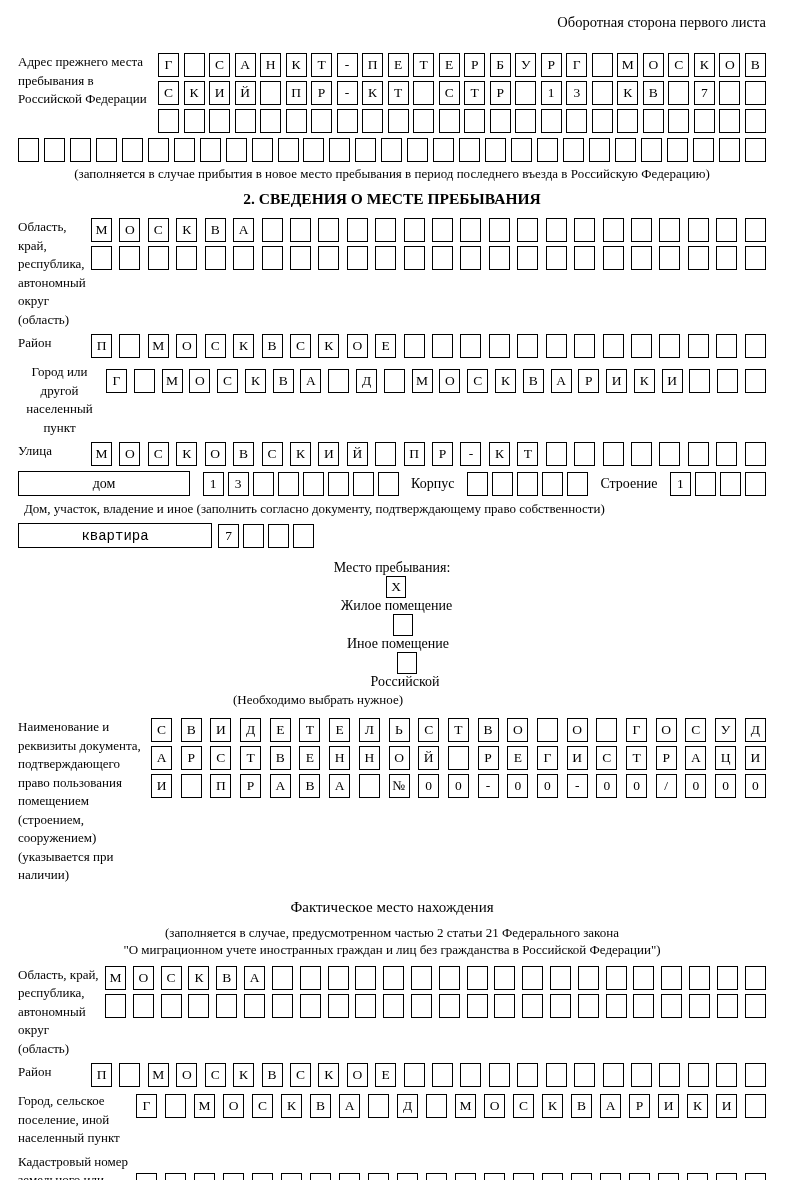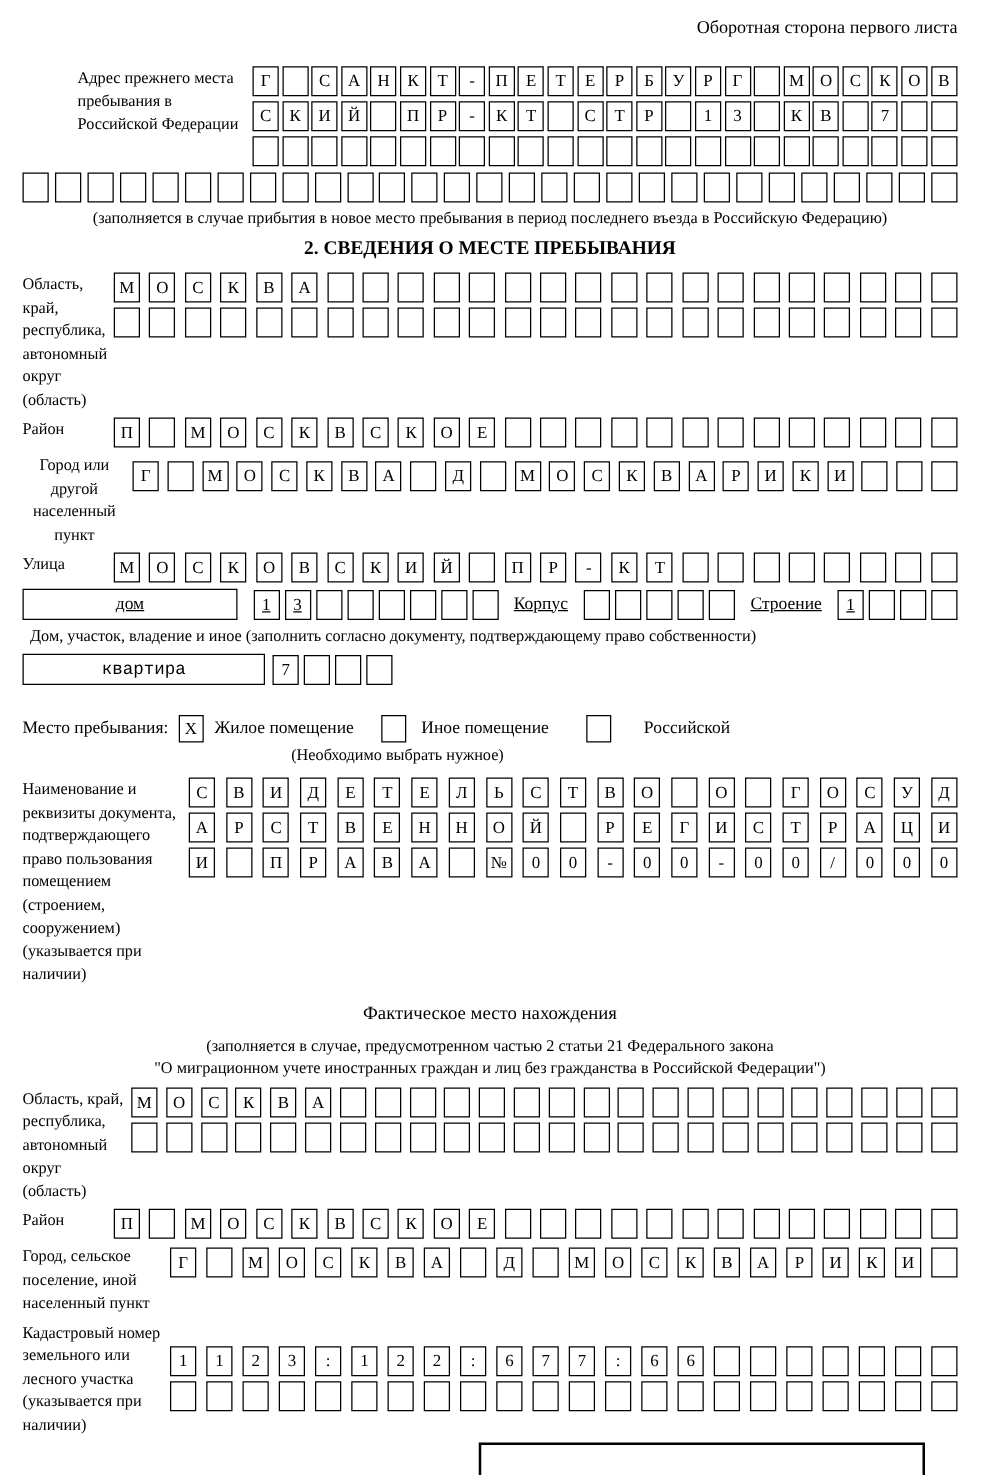--- a/index.html
+++ b/index.html
@@ -21,45 +21,45 @@
   .cells-fixed .cell { margin:0; }
 
   .caption { font-size:13px; line-height:17px; }
   .caption.center { text-align:center; }
 
   .section-title { text-align:center; font-weight:bold; font-size:15.5px; margin:8px 0 10px; }
 
   .inline-box { border:1.5px solid #000; height:25px; display:flex;
     align-items:center; justify-content:center; font-size:14px; flex:none; }
 
-  .house-row { display:flex; align-items:center; justify-content:space-between; margin-bottom:4px;text-decoration:underline; }
+  .house-row { display:flex; align-items:center; justify-content:space-between; margin-bottom:4px; }
   .mid-label { font-size:14px; flex:none; }
 
   .apt-row { display:flex; align-items:center; gap:6px; margin:6px 0 4px; }
 
-  .stay-row { display:flex; align-items:center; font-size:14px; margin:24px 0 2px; }
+  .stay-row { display:flex; align-items:center; font-size:14px; margin:12px 0 2px;flex-direction:column; }
   .checkbox { width:20px; height:22px; border:1.5px solid #000; flex:none;
     display:inline-flex; align-items:center; justify-content:center; font-size:13.5px; }
   .hint { font-size:13px; text-align:center; width:300px; margin:2px 0 10px 150px; }
 
   .actual-title { text-align:center; font-weight:normal; font-size:15px; margin:14px 0 8px; }
 
   .stamp-box { margin-left:365px; width:357px; height:176px; border:2px solid #000; }
 
   .ml5 { margin-right:5px; }
 </style>
 </head>
 <body>
 
 <div class="page">
 
   <div class="header-note">Оборотная сторона первого листа</div>
 
   <div class="row">
-    <div class="label ml5" style="width:135px;margin-left:44px;">Адрес прежнего места пребывания в Российской Федерации</div>
+    <div class="label ml5" style="width:135px;">Адрес прежнего места пребывания в Российской Федерации</div>
     <div class="rows-stack">
       <div class="cells">
           <span class="cell">Г</span>
           <span class="cell"></span>
           <span class="cell">С</span>
           <span class="cell">А</span>
           <span class="cell">Н</span>
           <span class="cell">К</span>
           <span class="cell">Т</span>
           <span class="cell">-</span>

